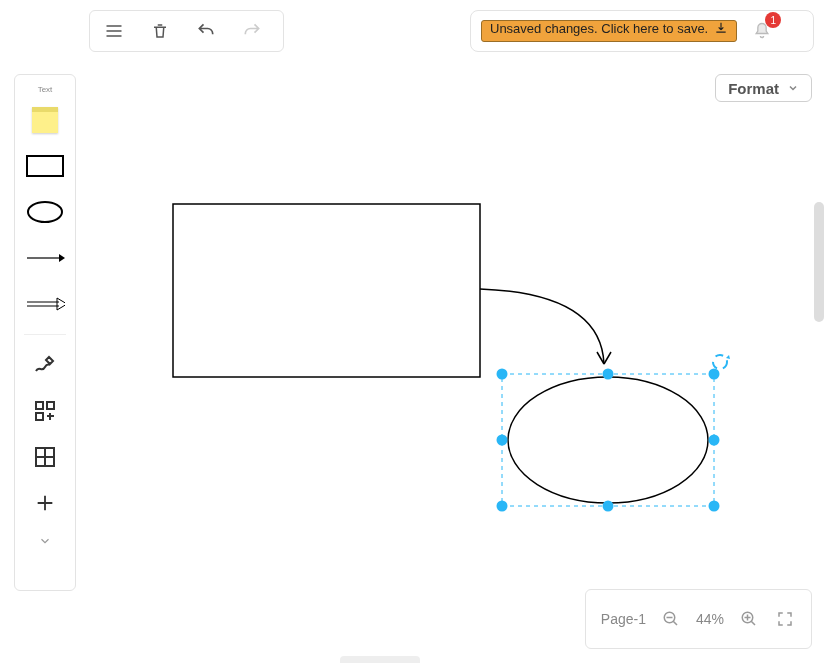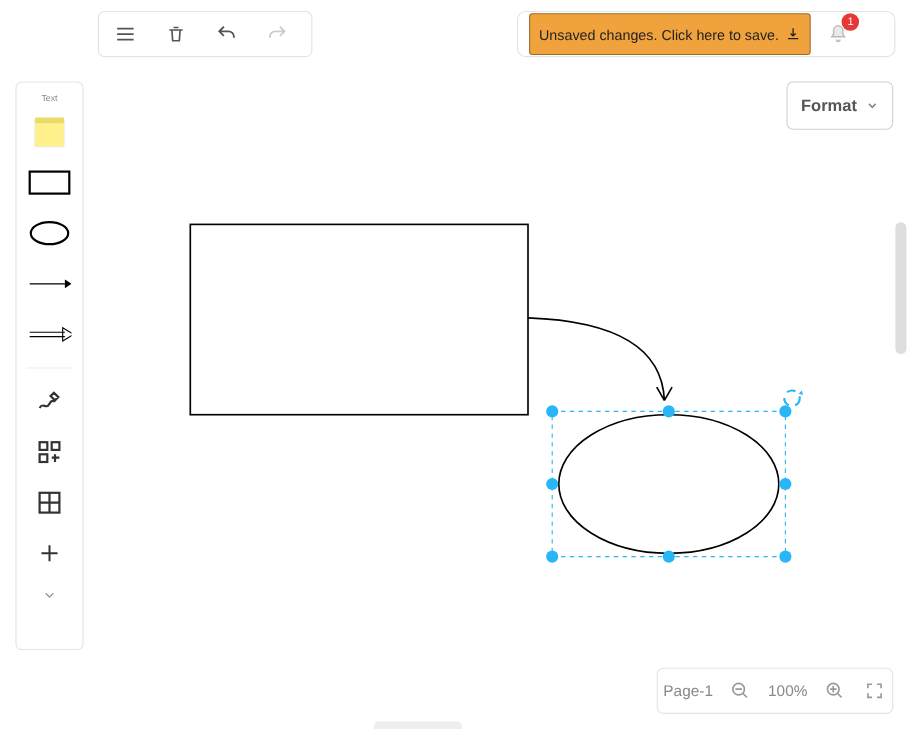--- a/index.html
+++ b/index.html
@@ -50,23 +50,22 @@
     display: flex;
     align-items: center;
     padding: 0 10px;
     gap: 12px;
     background: #fff;
   }
   .save-pill {
     background: #f0a33c;
     border: 1px solid #9a6d26;
     border-radius: 3px;
-    height: 38px;
-    display: flex;
-    align-items: center;
+    height: 22px;
+    display: flex;
     gap: 6px;
     padding: 0 8px;
     color: #222;
     font-size: 13px;
     cursor: pointer;
     white-space: nowrap;
   }
   .bell-wrap {
     position: relative;
     width: 26px;
@@ -90,21 +89,21 @@
     align-items: center;
     justify-content: center;
   }
   
   .format-btn {
     position: absolute;
     top: 74px;
     right: 14px;
     border: 1px solid #d0d0d0;
     border-radius: 6px;
-    height: 44px;
+    height: 28px;
     padding: 0 12px;
     display: flex;
     align-items: center;
     gap: 8px;
     font-size: 15px;
     font-weight: 600;
     color: #555;
     background: #fff;
     cursor: pointer;
   }
@@ -172,26 +171,26 @@
     width: 10px;
     height: 120px;
     background: #ddd;
     border-radius: 5px;
   }
   
   .status-bar {
     position: absolute;
     right: 14px;
     bottom: 14px;
-    height: 42px;
+    height: 60px;
     border: 1px solid #e3e3e3;
     border-radius: 6px;
     display: flex;
     align-items: center;
-    padding: 0 5px;
+    padding: 0 15px;
     gap: 14px;
     color: #888;
     font-size: 14px;
     background: #fff;
   }
   .sb-btn {
     display: flex;
     align-items: center;
     justify-content: center;
     width: 22px;
@@ -346,21 +345,21 @@
 </div>
 
 <div class="status-bar">
   <span style="cursor:pointer">Page-1</span>
   <div class="sb-btn">
     <svg width="18" height="18" viewBox="0 0 24 24">
         <circle cx="10" cy="10" r="7" stroke="#999" stroke-width="2" fill="none"></circle>
         <path d="M6 10h8M15 15l5 5" stroke="#999" stroke-width="2"></path>
       </svg>
   </div>
-  <span style="cursor:pointer">100%</span>
+  <span style="cursor:pointer">44%</span>
   <div class="sb-btn">
     <svg width="18" height="18" viewBox="0 0 24 24">
         <circle cx="10" cy="10" r="7" stroke="#999" stroke-width="2" fill="none"></circle>
         <path d="M6 10h8M10 6v8M15 15l5 5" stroke="#999" stroke-width="2"></path>
       </svg>
   </div>
   <div class="sb-btn">
     <svg width="18" height="18" viewBox="0 0 24 24">
         <path d="M4 9V4h5M20 9V4h-5M4 15v5h5M20 15v5h-5" stroke="#999" stroke-width="2" fill="none"></path>
       </svg>

